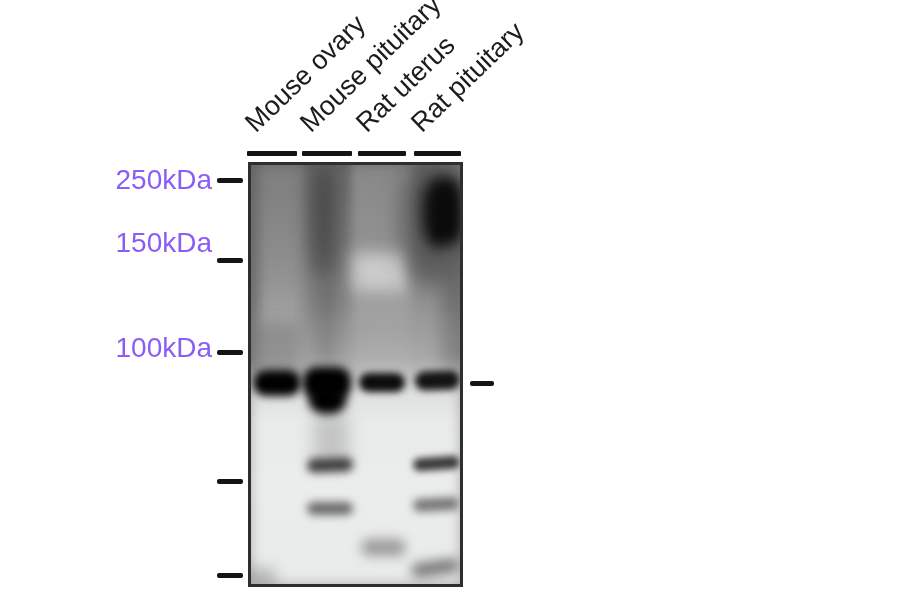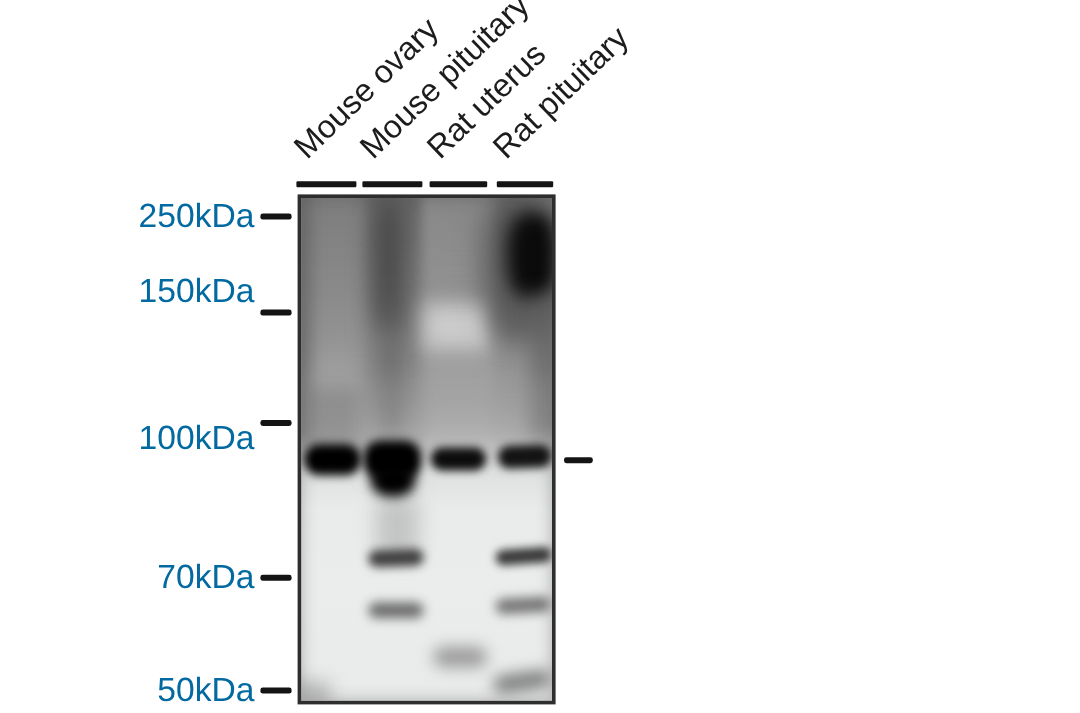--- a/index.html
+++ b/index.html
@@ -9,21 +9,21 @@
   
   .lane-label{position:absolute;top:104px;height:36px;line-height:36px;
               transform-origin:0 100%;transform:rotate(-44deg);
               font-size:27px;white-space:nowrap;color:#1c1c1c;}
 
   
   .lane-tick{position:absolute;top:151px;height:5px;background:#141414;border-radius:1px;}
 
   
   .mw-label{position:absolute;left:0;width:212px;text-align:right;
-            font-size:28px;line-height:34px;color:#0369a1;}
+            font-size:28px;line-height:34px;color:#8b5cf6;}
   .mw-dash{position:absolute;left:217px;width:26px;height:5px;background:#141414;border-radius:2px;}
 
   
   .blot{position:absolute;left:248px;top:162px;width:209px;height:419px;
         border:3px solid #2e2e2e;overflow:hidden;
         background:linear-gradient(180deg,#a0a0a0 0px,#a5a5a5 80px,#b2b2b2 145px,
                    #c7c7c7 190px,#dedfdf 228px,#e9eaea 258px,#ebecec 320px,#e9eaea 419px);}
   .blot::after{content:'';position:absolute;inset:0;box-shadow:inset 0 0 12px rgba(60,60,60,.35);}
   .layer{position:absolute;}
 
@@ -80,25 +80,23 @@
 
   <div class="lane-tick" style="left:247px;width:50px"></div>
   <div class="lane-tick" style="left:302px;width:50px"></div>
   <div class="lane-tick" style="left:358px;width:48px"></div>
   <div class="lane-tick" style="left:414px;width:47px"></div>
 
   <div class="mw-label" style="top:163px">250kDa</div>
   <div class="mw-dash" style="top:178px"></div>
   <div class="mw-label" style="top:226px">150kDa</div>
   <div class="mw-dash" style="top:258px"></div>
-  <div class="mw-label" style="top:348px">100kDa</div>
+  <div class="mw-label" style="top:331px">100kDa</div>
   <div class="mw-dash" style="top:350px"></div>
-  <div class="mw-label" style="top:464px">70kDa</div>
   <div class="mw-dash" style="top:479px"></div>
-  <div class="mw-label" style="top:558px">50kDa</div>
   <div class="mw-dash" style="top:573px"></div>
 
   <div class="blot">
 
     <div class="layer sm-lane1"></div>
     <div class="layer sm-lane1edge"></div>
     <div class="layer sm-lane2"></div>
     <div class="layer sm-lane2core"></div>
     <div class="layer sm-lane2core2"></div>
     <div class="layer sm-lane3"></div>

